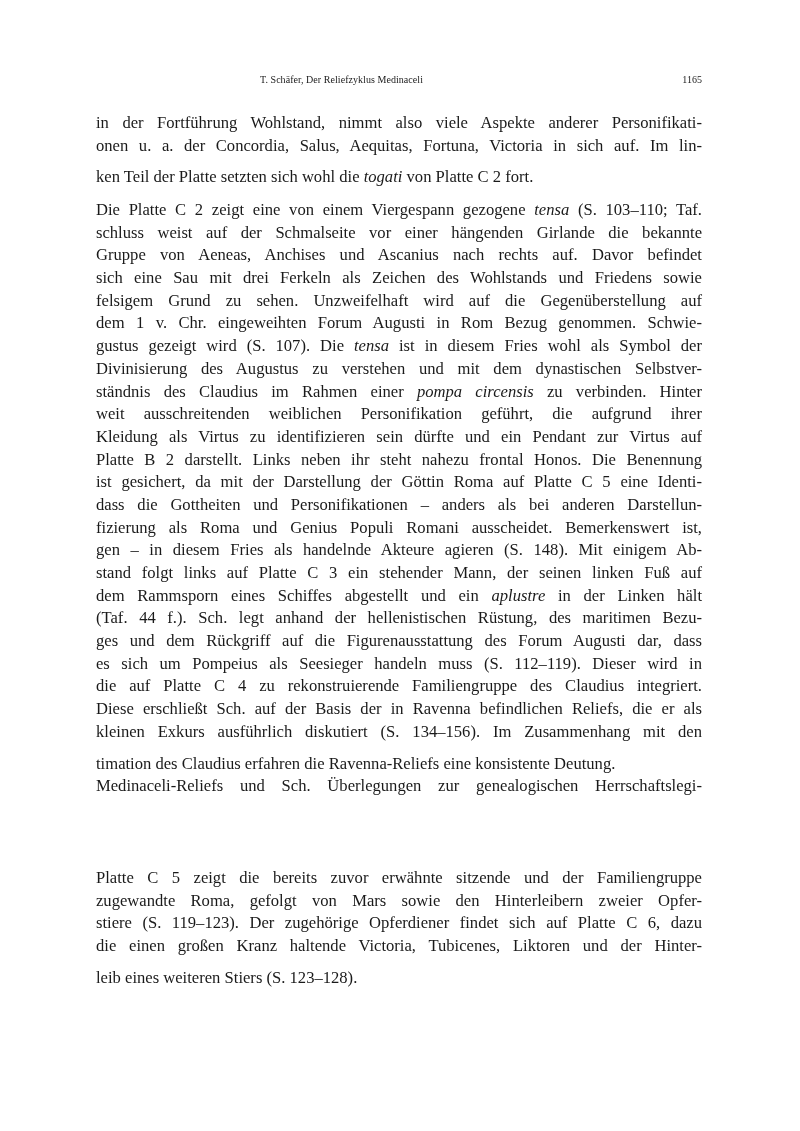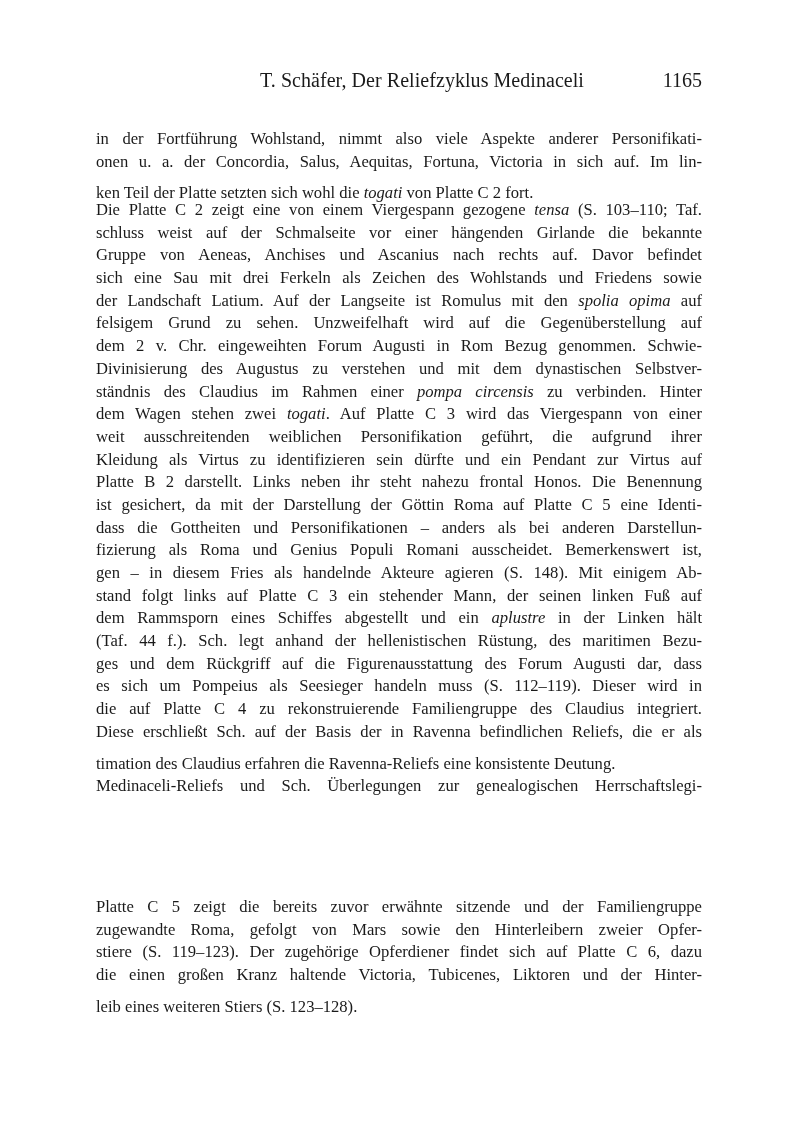--- a/index.html
+++ b/index.html
@@ -14,21 +14,21 @@
     overflow: hidden;
     font-family: "Liberation Serif", "DejaVu Serif", serif;
     color: #1a1a1a;
   }
   .running-head {
     position: absolute;
     top: 70px;
     left: 96px;
     width: 606px;
     height: 20px;
-    font-size: 20px;
+    font-size: 10px;
     line-height: 20px;
     text-decoration: underline;
   }
   .running-head .title {
     position: absolute;
     left: 164px;
     top: 0;
     letter-spacing: 0.05px;
   }
   .running-head .page-num {
@@ -67,53 +67,53 @@
 </style>
 </head>
 <body>
 
 <header class="running-head">
   <span class="title">T. Schäfer, Der Reliefzyklus Medinaceli</span>
   <span class="page-num">1165</span>
 </header>
 
 <main class="body-text">
-  <div class="para" style="top:128px;">
+  <div class="para" style="top:112px;">
       <span class="line"><span>in der Fortführung Wohlstand, nimmt also viele Aspekte anderer Personifikati-</span></span>
       <span class="line"><span>onen u. a. der Concordia, Salus, Aequitas, Fortuna, Victoria in sich auf. Im lin-</span></span>
       <span class="line last"><span>ken Teil der Platte setzten sich wohl die </span><em>togati</em><span> von Platte C 2 fort.</span></span>
     </div>
   <div class="para" style="top:199px;">
       <span class="line"><span>Die Platte C 2 zeigt eine von einem Viergespann gezogene </span><em>tensa</em><span> (S. 103–110; Taf.</span></span>
       <span class="line"><span>schluss weist auf der Schmalseite vor einer hängenden Girlande die bekannte</span></span>
       <span class="line"><span>Gruppe von Aeneas, Anchises und Ascanius nach rechts auf. Davor befindet</span></span>
       <span class="line"><span>sich eine Sau mit drei Ferkeln als Zeichen des Wohlstands und Friedens sowie</span></span>
-      <span class="line"><span>der Landschaft Latium. Auf der Langseite ist Romulus mit den </span><em>spolia opima</em><span> auf</span></span>
       <span class="line"><span>felsigem Grund zu sehen. Unzweifelhaft wird auf die Gegenüberstellung auf</span></span>
-      <span class="line"><span>dem 2 v. Chr. eingeweihten Forum Augusti in Rom Bezug genommen. Schwie-</span></span>
+      <span class="line"><span>dem 1 v. Chr. eingeweihten Forum Augusti in Rom Bezug genommen. Schwie-</span></span>
+      <span class="line"><span>gustus gezeigt wird (S. 107). Die </span><em>tensa</em><span> ist in diesem Fries wohl als Symbol der</span></span>
       <span class="line"><span>Divinisierung des Augustus zu verstehen und mit dem dynastischen Selbstver-</span></span>
       <span class="line"><span>ständnis des Claudius im Rahmen einer </span><em>pompa circensis</em><span> zu verbinden. Hinter</span></span>
-      <span class="line"><span>dem Wagen stehen zwei </span><em>togati</em><span>. Auf Platte C 3 wird das Viergespann von einer</span></span>
       <span class="line"><span>weit ausschreitenden weiblichen Personifikation geführt, die aufgrund ihrer</span></span>
       <span class="line"><span>Kleidung als Virtus zu identifizieren sein dürfte und ein Pendant zur Virtus auf</span></span>
       <span class="line"><span>Platte B 2 darstellt. Links neben ihr steht nahezu frontal Honos. Die Benennung</span></span>
       <span class="line"><span>ist gesichert, da mit der Darstellung der Göttin Roma auf Platte C 5 eine Identi-</span></span>
       <span class="line"><span>dass die Gottheiten und Personifikationen – anders als bei anderen Darstellun-</span></span>
       <span class="line"><span>fizierung als Roma und Genius Populi Romani ausscheidet. Bemerkenswert ist,</span></span>
       <span class="line"><span>gen – in diesem Fries als handelnde Akteure agieren (S. 148). Mit einigem Ab-</span></span>
       <span class="line"><span>stand folgt links auf Platte C 3 ein stehender Mann, der seinen linken Fuß auf</span></span>
       <span class="line"><span>dem Rammsporn eines Schiffes abgestellt und ein </span><em>aplustre</em><span> in der Linken hält</span></span>
       <span class="line"><span>(Taf. 44 f.). Sch. legt anhand der hellenistischen Rüstung, des maritimen Bezu-</span></span>
       <span class="line"><span>ges und dem Rückgriff auf die Figurenausstattung des Forum Augusti dar, dass</span></span>
       <span class="line"><span>es sich um Pompeius als Seesieger handeln muss (S. 112–119). Dieser wird in</span></span>
       <span class="line"><span>die auf Platte C 4 zu rekonstruierende Familiengruppe des Claudius integriert.</span></span>
       <span class="line"><span>Diese erschließt Sch. auf der Basis der in Ravenna befindlichen Reliefs, die er als</span></span>
+      <span class="line"><span>kleinen Exkurs ausführlich diskutiert (S. 134–156). Im Zusammenhang mit den</span></span>
       <span class="line last"><span>timation des Claudius erfahren die Ravenna-Reliefs eine konsistente Deutung.</span></span>
       <span class="line"><span>Medinaceli-Reliefs und Sch. Überlegungen zur genealogischen Herrschaftslegi-</span></span>
     </div>
-  <div class="para" style="top:896px;">
+  <div class="para" style="top:867px;">
       <span class="line"><span>Platte C 5 zeigt die bereits zuvor erwähnte sitzende und der Familiengruppe</span></span>
       <span class="line"><span>zugewandte Roma, gefolgt von Mars sowie den Hinterleibern zweier Opfer-</span></span>
       <span class="line"><span>stiere (S. 119–123). Der zugehörige Opferdiener findet sich auf Platte C 6, dazu</span></span>
       <span class="line"><span>die einen großen Kranz haltende Victoria, Tubicenes, Liktoren und der Hinter-</span></span>
       <span class="line last"><span>leib eines weiteren Stiers (S. 123–128).</span></span>
     </div>
 </main>
 
 </body></html>

